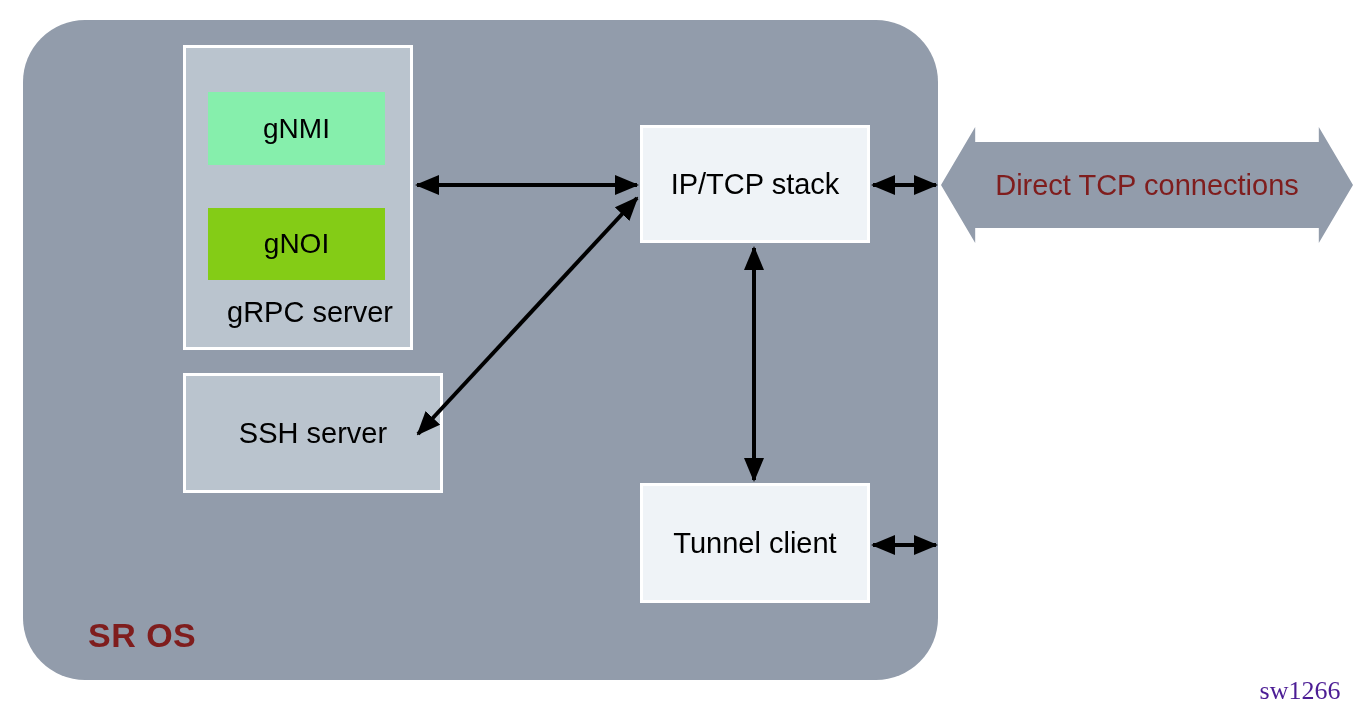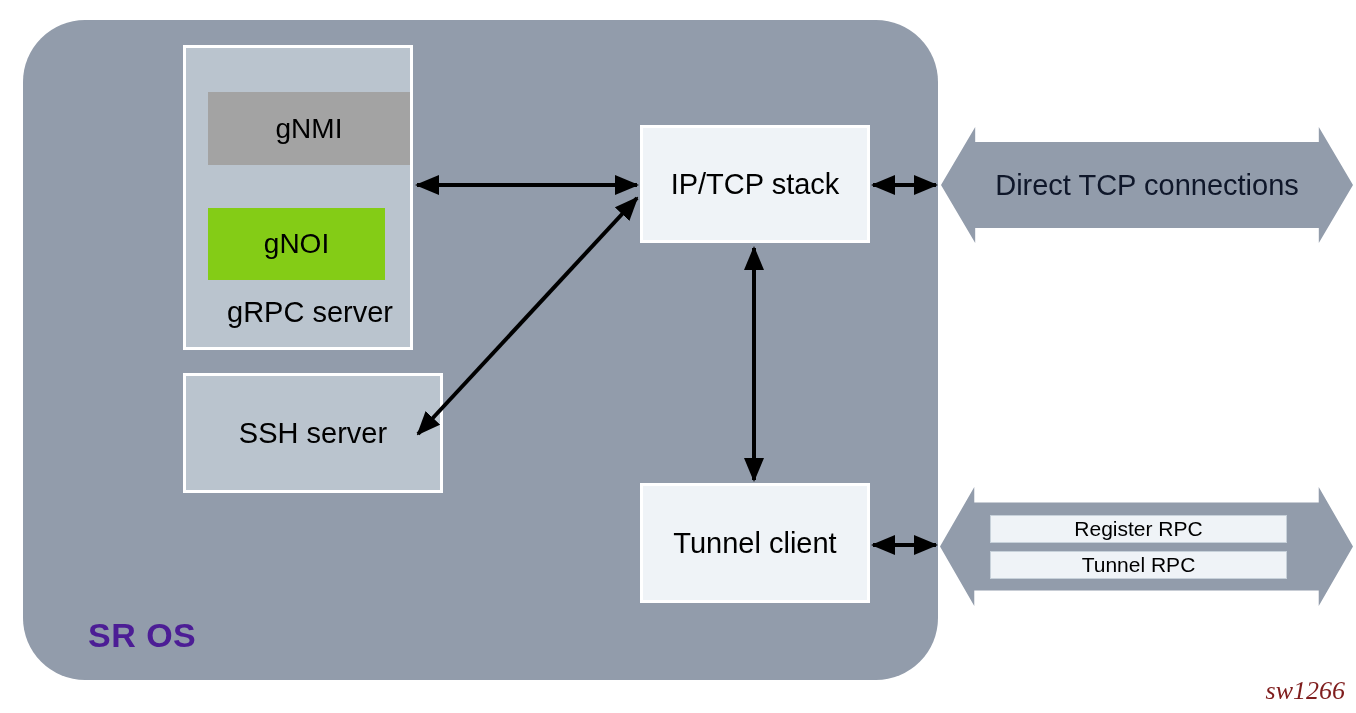--- a/index.html
+++ b/index.html
@@ -24,21 +24,21 @@
     height: 660px;
     background: #929CAB;
     border-radius: 62px;
   }
   .sros-label {
     position: absolute;
     left: 65px;
     top: 596px;
     font-size: 34px;
     font-weight: bold;
-    color: #4c1d95;
+    color: #7f1d1d;
     letter-spacing: 0.5px;
   }
   
   .box {
     position: absolute;
     box-sizing: border-box;
     display: flex;
     align-items: center;
     justify-content: center;
     color: #000000;
@@ -47,23 +47,23 @@
     left: 183px;
     top: 45px;
     width: 230px;
     height: 305px;
     background: #BAC4CE;
     border: 3px solid #ffffff;
   }
   .gnmi {
     left: 208px;
     top: 92px;
-    width: 202px;
+    width: 177px;
     height: 73px;
-    background: #a3a3a3;
+    background: #86efac;
     font-size: 28px;
   }
   .gnoi {
     left: 208px;
     top: 208px;
     width: 177px;
     height: 72px;
     background: #84cc16;
     font-size: 28px;
   }
@@ -126,21 +126,21 @@
     align-items: center;
     justify-content: center;
   }
   .arrow-direct {
     left: 941px;
     top: 127px;
     width: 412px;
     height: 116px;
   }
   .arrow-direct .biglabel {
-    color: #0f172a;
+    color: #7f1d1d;
     font-size: 29px;
     white-space: nowrap;
   }
   .arrow-tunnel {
     left: 940px;
     top: 487px;
     width: 413px;
     height: 119px;
   }
   .rpcbox {
@@ -158,25 +158,24 @@
     color: #000000;
   }
   .rpcbox.register { top: 28px; }
   .rpcbox.tunnelrpc { top: 64px; }
   
   .watermark {
     position: absolute;
     left: 1255px;
     top: 676px;
     width: 90px;
-    text-align: right;
+    text-align: center;
     font-family: "Liberation Serif", serif;
-    font-style: italic;
     font-size: 26px;
-    color: #7f1d1d;
+    color: #4c1d95;
   }
 </style>
 </head>
 <body>
 
 <div class="stage">
 
   <div class="sros">
     <div class="sros-label">SR OS</div>
   </div>
@@ -212,24 +211,16 @@
     <line x1="418" y1="434" x2="637" y2="198" marker-start="url(#ah)" marker-end="url(#ah)"></line>
     <line x1="754" y1="248" x2="754" y2="480" marker-start="url(#ah)" marker-end="url(#ah)"></line>
     <line x1="873" y1="185" x2="936" y2="185" marker-start="url(#ah)" marker-end="url(#ah)"></line>
     <line x1="873" y1="545" x2="936" y2="545" marker-start="url(#ah)" marker-end="url(#ah)"></line>
   </svg>
 
   <div class="bigarrow arrow-direct">
     <span class="biglabel">Direct TCP connections</span>
   </div>
 
-  <div class="bigarrow arrow-tunnel">
-    <div class="rpcbox register">
-      <span>Register RPC</span>
-    </div>
-    <div class="rpcbox tunnelrpc">
-      <span>Tunnel RPC</span>
-    </div>
-  </div>
 
   <div class="watermark">sw1266</div>
 
 </div>
 
 </body></html>

